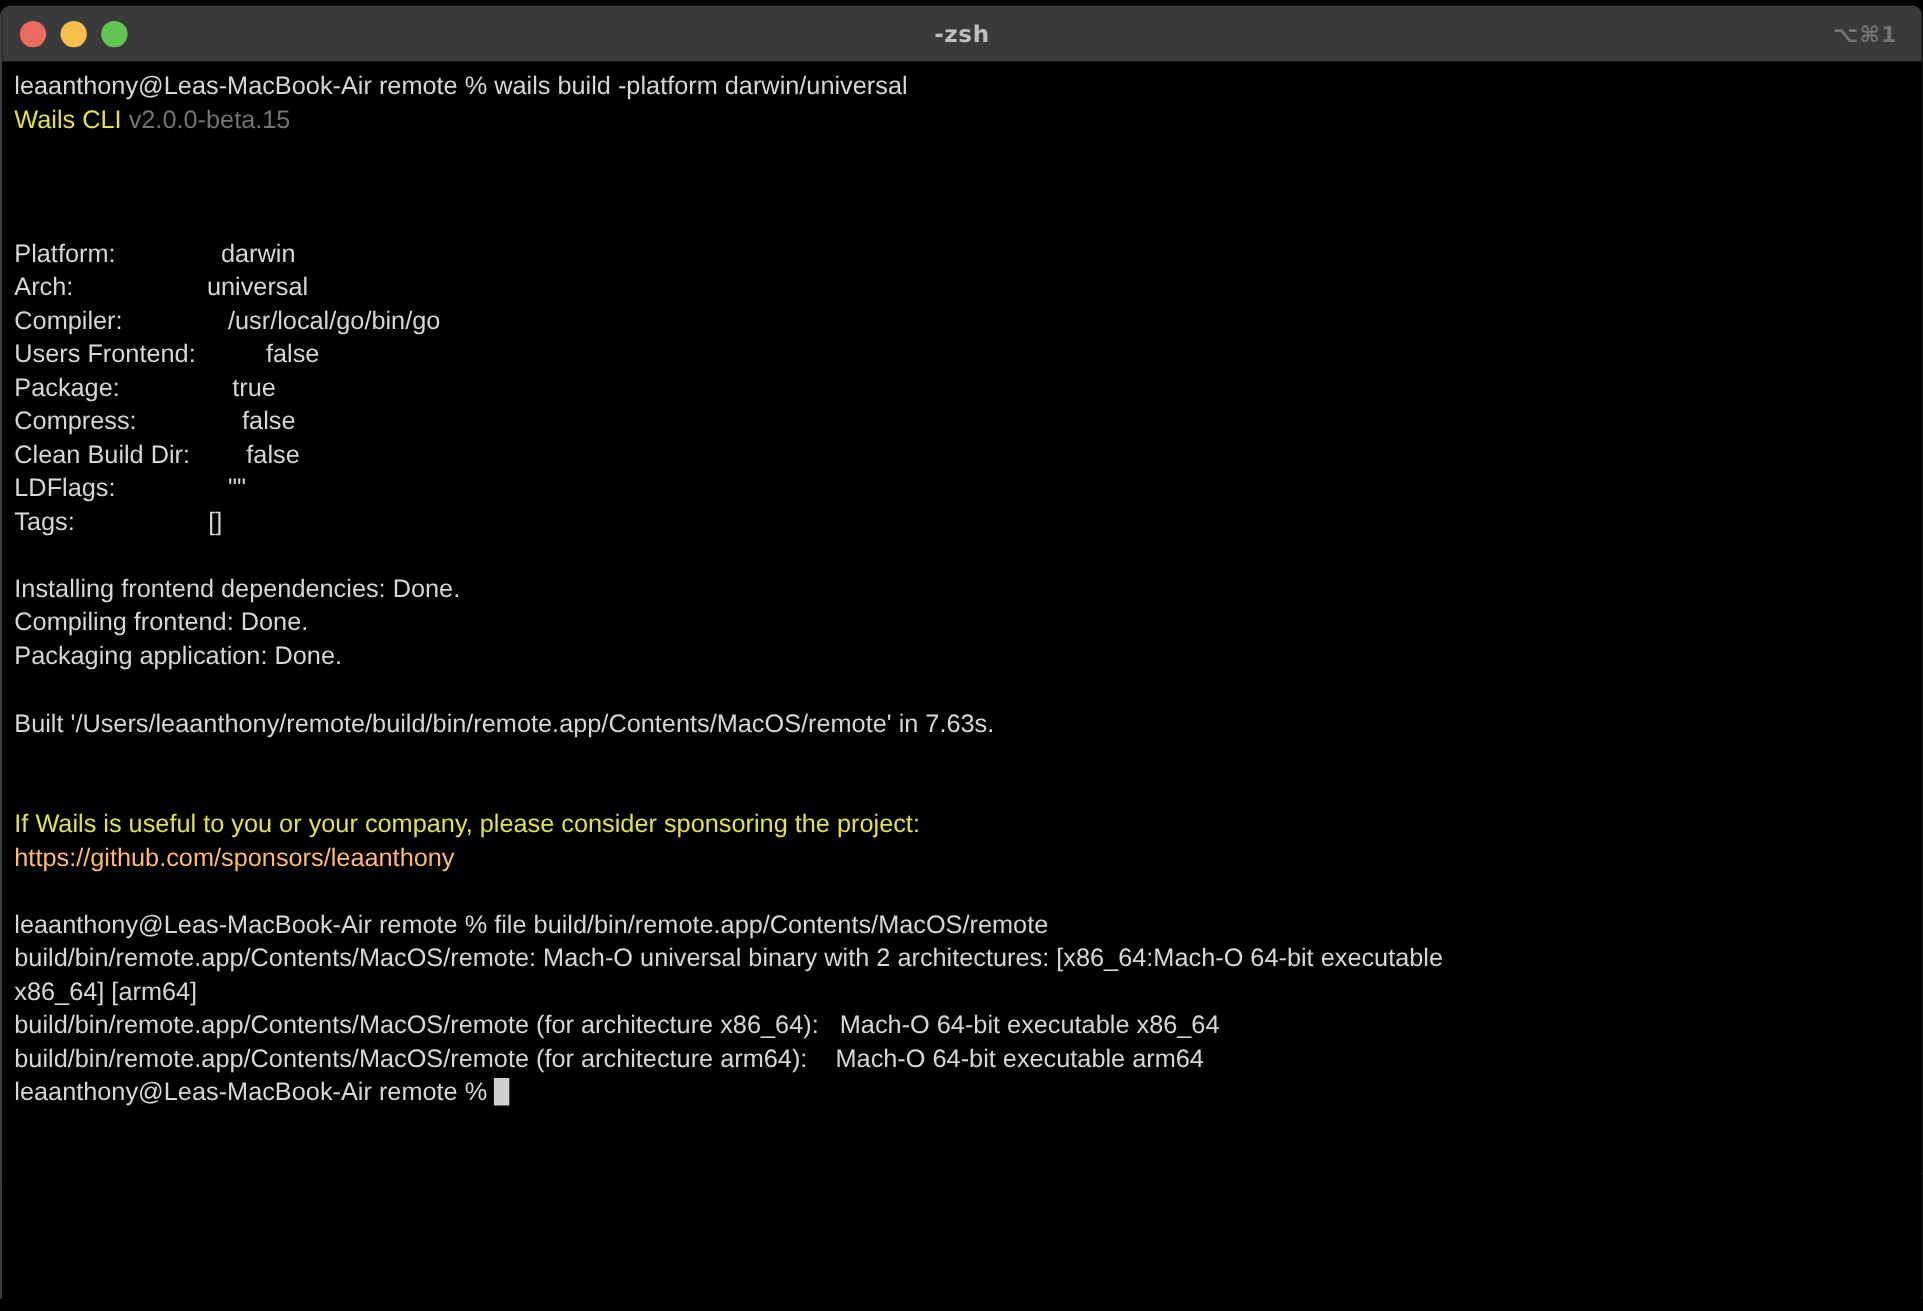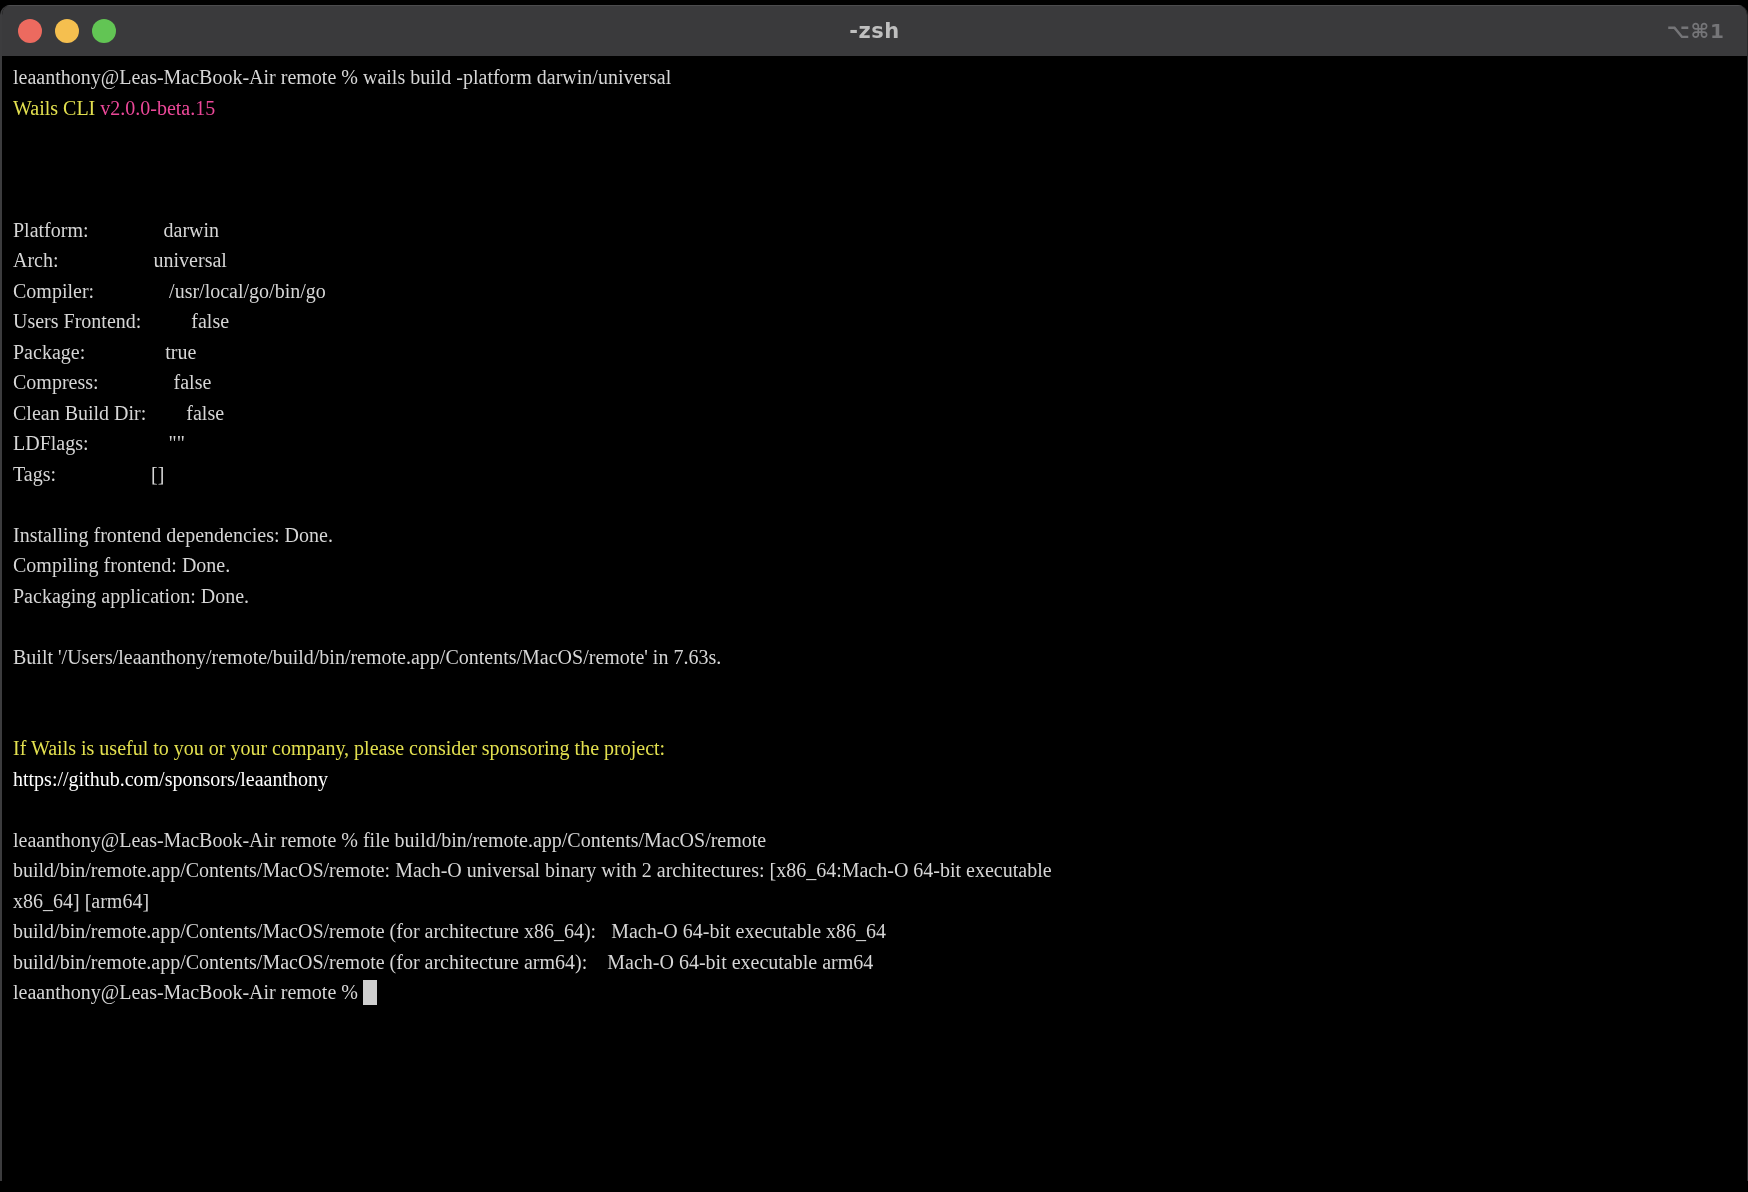--- a/index.html
+++ b/index.html
@@ -28,22 +28,22 @@
   .light.red    { background: var(--traffic-red, #ec6a5f); }
   .light.yellow { background: var(--traffic-yellow, #f5bf4f); }
   .light.green  { background: var(--traffic-green, #62c554); }
   .win-title { flex: 1; text-align: center; font-size: 21px; font-weight: bold; color: #bfbfbf; letter-spacing: .5px; }
   .win-shortcut { position: absolute; right: 22px; top: 0; height: 100%; display: flex; align-items: center;
                   font-size: 20px; font-weight: 600; color: #757578; letter-spacing: 1px; }
 
   
   .terminal { position: absolute; top: 51px; left: 0; right: 0; bottom: 0; background: #000;
               padding: 6px 0 0 11px; cursor: text; }
-  .term-line { height: 30.5px; line-height: 30.5px; font-size: 20px; white-space: pre;
-               font-family: Liberation Serif, serif; }
+  .term-line { height: 30.5px; line-height: 30.5px; font-size: 23px; white-space: pre;
+               font-family: Liberation Sans, sans-serif; }
   .cursor { display: inline-block; width: 14px; height: 25px; background: #cfcfcf;
             vertical-align: middle; margin-top: -3px; }
 </style>
 </head>
 <body>
 
 <div class="screen">
 
   <div class="behind-strip">
     <div class="bottom-line"></div>
@@ -57,21 +57,21 @@
         <div class="light red"></div>
         <div class="light yellow"></div>
         <div class="light green"></div>
       </div>
       <div class="win-title">-zsh</div>
       <div class="win-shortcut">⌥⌘1</div>
     </div>
 
     <div class="terminal">
         <div class="term-line"><span style="color: rgb(214, 214, 214);">leaanthony@Leas-MacBook-Air remote % wails build -platform darwin/universal</span></div>
-        <div class="term-line"><span style="color: rgb(227, 224, 79);">Wails CLI </span><span style="color: #ec4899;">v2.0.0-beta.15</span></div>
+        <div class="term-line"><span style="color: rgb(227, 224, 79);">Wails CLI </span><span style="color: #737373;">v2.0.0-beta.15</span></div>
         <div class="term-line"></div>
         <div class="term-line"></div>
         <div class="term-line"></div>
         <div class="term-line"><span style="color: rgb(214, 214, 214);">Platform:               darwin</span></div>
         <div class="term-line"><span style="color: rgb(214, 214, 214);">Arch:                   universal</span></div>
         <div class="term-line"><span style="color: rgb(214, 214, 214); margin-top: 10px;">Compiler:               /usr/local/go/bin/go</span></div>
         <div class="term-line"><span style="color: rgb(214, 214, 214);">Users Frontend:          false</span></div>
         <div class="term-line"><span style="color: rgb(214, 214, 214);">Package:                true</span></div>
         <div class="term-line"><span style="color: rgb(214, 214, 214);">Compress:               false</span></div>
         <div class="term-line"><span style="color: rgb(214, 214, 214);">Clean Build Dir:        false</span></div>
@@ -79,21 +79,21 @@
         <div class="term-line"><span style="color: rgb(214, 214, 214);">Tags:                   []</span></div>
         <div class="term-line"></div>
         <div class="term-line"><span style="color: rgb(214, 214, 214);">Installing frontend dependencies: Done.</span></div>
         <div class="term-line"><span style="color: rgb(214, 214, 214);">Compiling frontend: Done.</span></div>
         <div class="term-line"><span style="color: rgb(214, 214, 214);">Packaging application: Done.</span></div>
         <div class="term-line"></div>
         <div class="term-line"><span style="color: rgb(214, 214, 214);">Built '/Users/leaanthony/remote/build/bin/remote.app/Contents/MacOS/remote' in 7.63s.</span></div>
         <div class="term-line"></div>
         <div class="term-line"></div>
         <div class="term-line"><span style="color: rgb(227, 224, 79);">If Wails is useful to you or your company, please consider sponsoring the project:</span></div>
-        <div class="term-line"><span style="color: #ffffff;">https://github.com/sponsors/leaanthony</span></div>
+        <div class="term-line"><span style="color: #fdba74;">https://github.com/sponsors/leaanthony</span></div>
         <div class="term-line"></div>
         <div class="term-line"><span style="color: rgb(214, 214, 214);">leaanthony@Leas-MacBook-Air remote % file build/bin/remote.app/Contents/MacOS/remote</span></div>
         <div class="term-line"><span style="color: rgb(214, 214, 214);">build/bin/remote.app/Contents/MacOS/remote: Mach-O universal binary with 2 architectures: [x86_64:Mach-O 64-bit executable</span></div>
         <div class="term-line"><span style="color: rgb(214, 214, 214);">x86_64] [arm64]</span></div>
         <div class="term-line"><span style="color: rgb(214, 214, 214);">build/bin/remote.app/Contents/MacOS/remote (for architecture x86_64):   Mach-O 64-bit executable x86_64</span></div>
         <div class="term-line"><span style="color: rgb(214, 214, 214);">build/bin/remote.app/Contents/MacOS/remote (for architecture arm64):    Mach-O 64-bit executable arm64</span></div>
         <div class="term-line"><span style="color: rgb(214, 214, 214);">leaanthony@Leas-MacBook-Air remote % </span><span class="cursor"></span></div>
       </div>
 
   </div>

